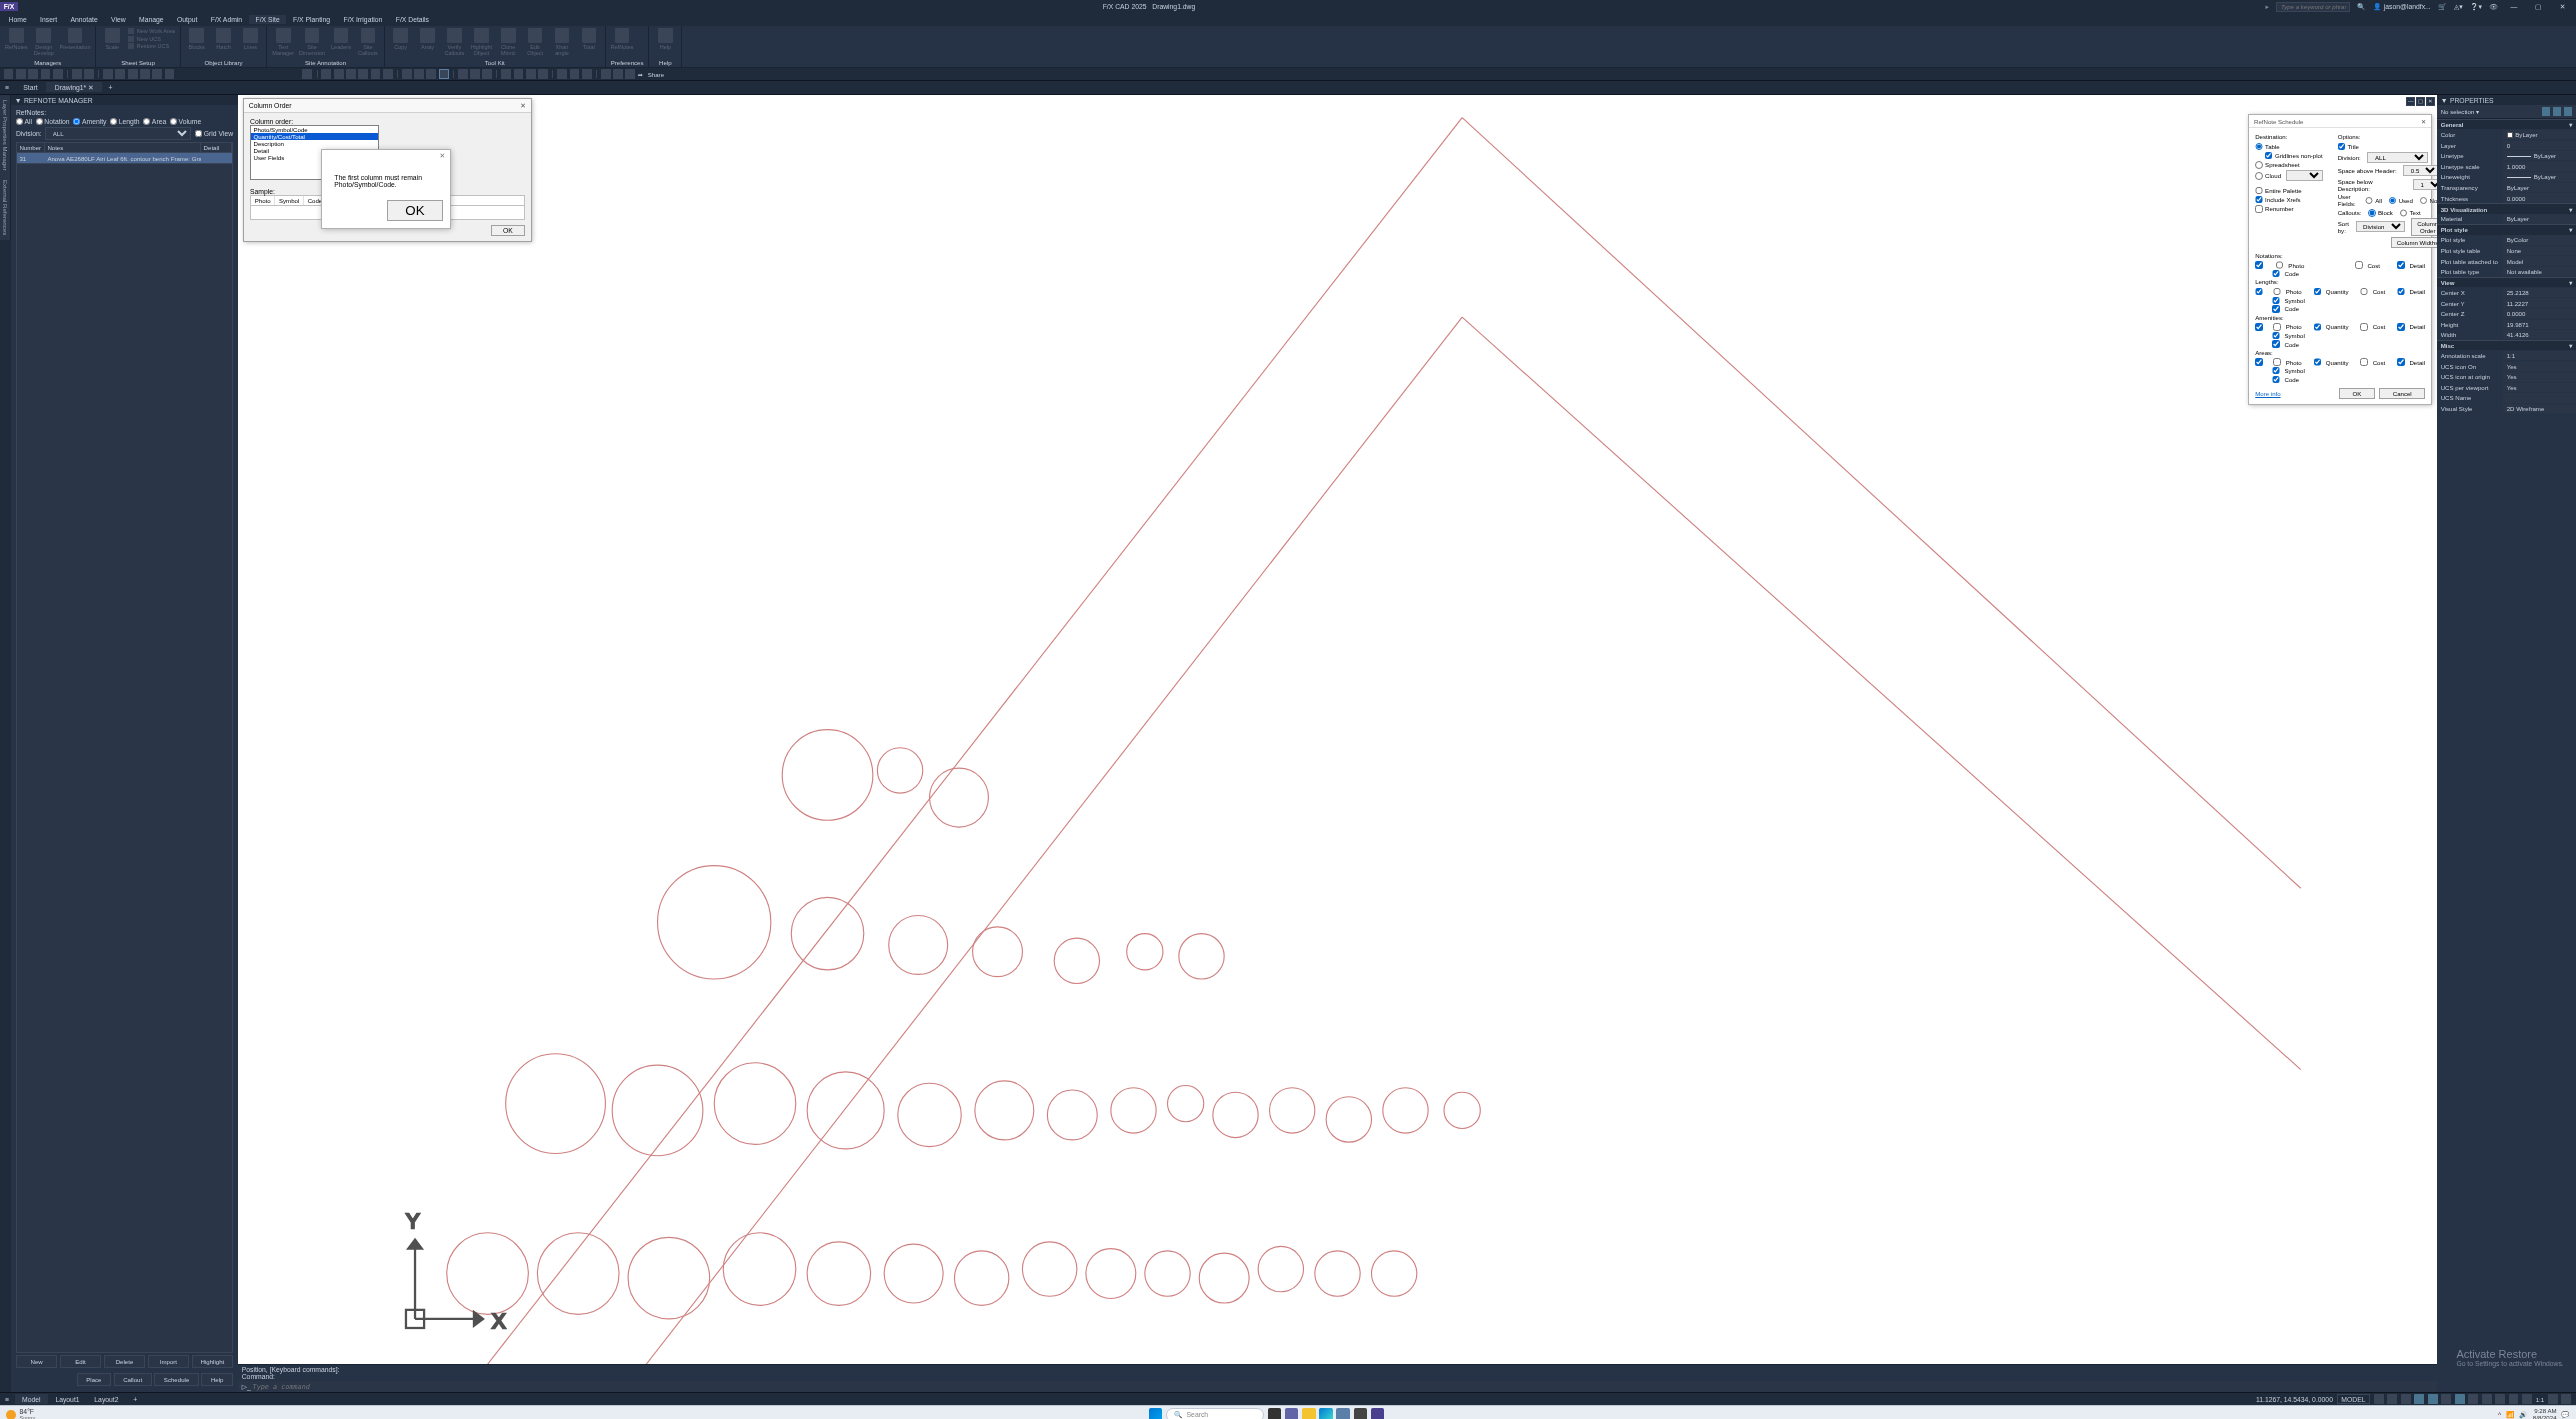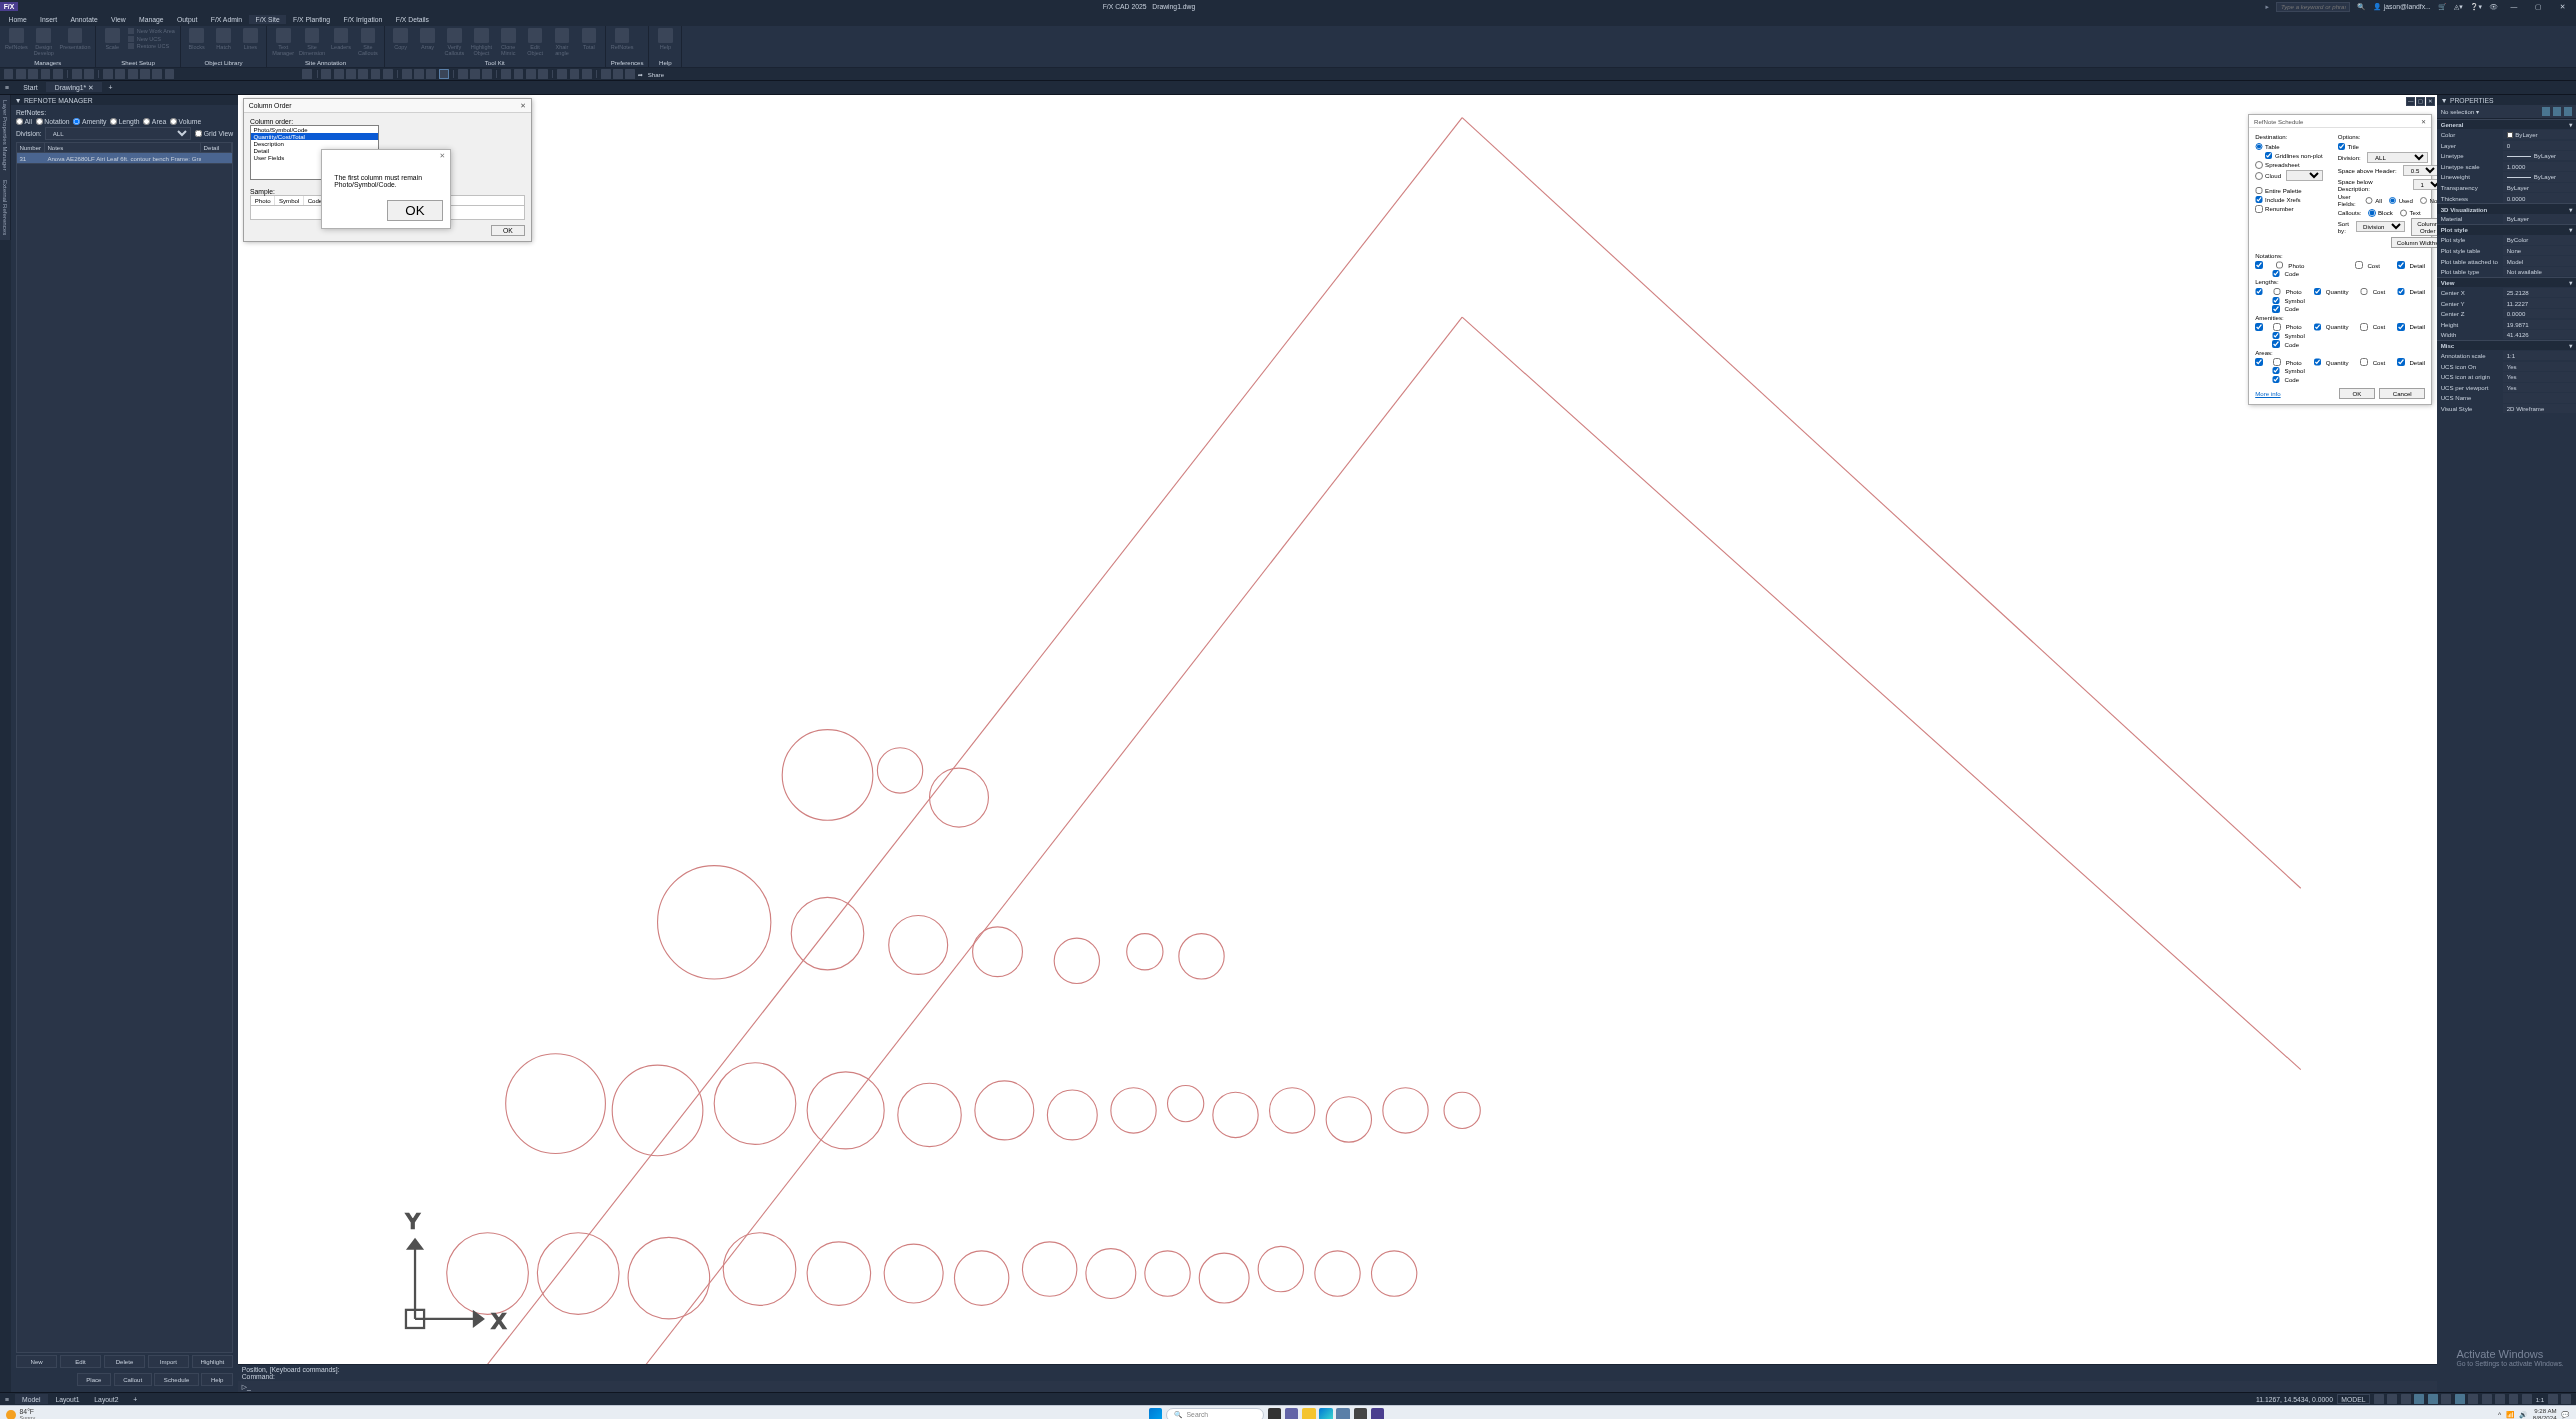--- a/index.html
+++ b/index.html
@@ -730,20 +730,21 @@
       </div>
     </div>
 
     <div class="cmdline">
       <div class="hist">
         <div>Position, [Keyboard commands]:</div>
         <div>Command:</div>
       </div>
       <div class="input">
         <span>▷_</span>&nbsp;
+        <input placeholder="Type a command" style="">
       </div>
     </div>
   </div>
 
   <div class="panel-right">
     <div class="phdr">
       <span>▼</span>
       <span>PROPERTIES</span>
     </div>
     <div class="sel">
@@ -871,21 +872,21 @@
           <div class="k">UCS Name</div>
           <div class="v"></div>
         </div>
         <div class="prow">
           <div class="k">Visual Style</div>
           <div class="v">2D Wireframe</div>
         </div>
       </div>
     <div style="flex:1;position:relative">
       <div class="activate">
-        <div class="t1">Activate Windows</div>
+        <div class="t1">Activate Restore</div>
         <div class="t2">Go to Settings to activate Windows.</div>
       </div>
     </div>
   </div>
 </div>
 
 <div class="btabs">
   <span class="ham">≡</span>
   <span id="btabs-holder"><span class="tab active">Model</span><span class="tab">Layout1</span><span class="tab">Layout2</span></span>
   <span class="tab">+</span>

